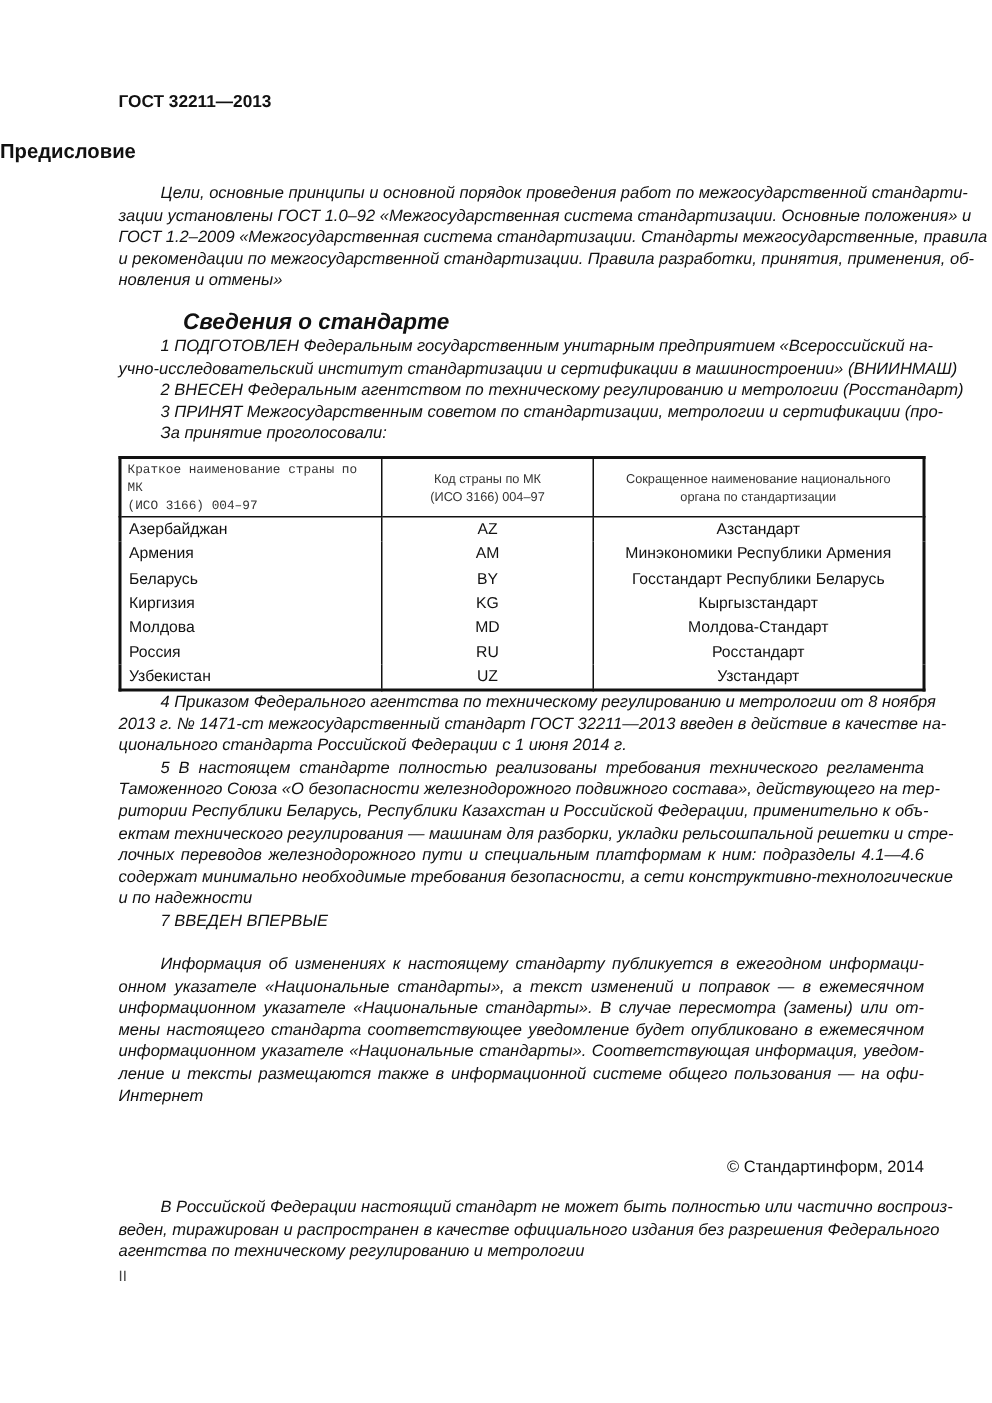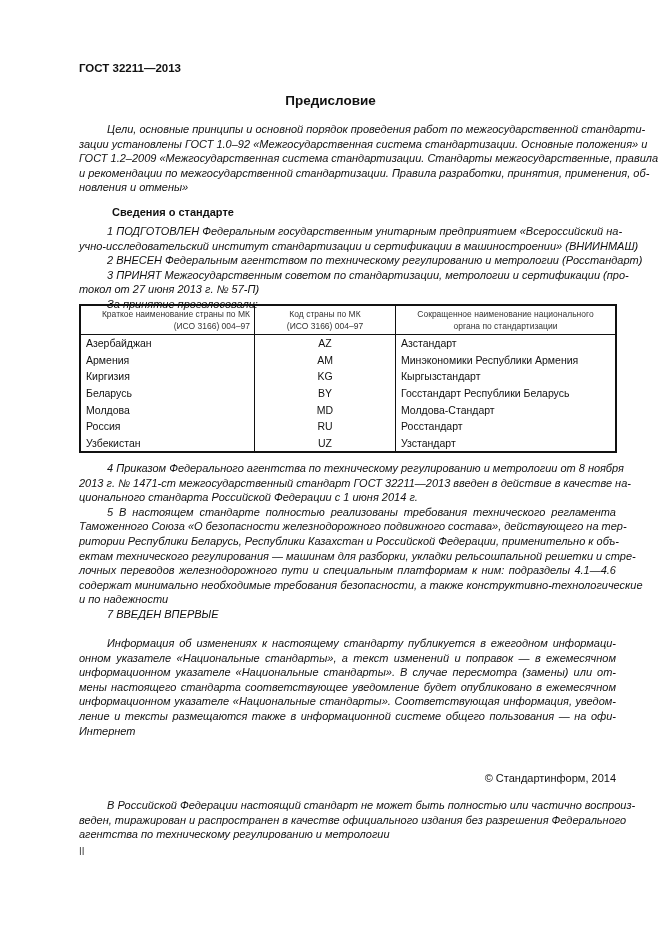--- a/index.html
+++ b/index.html
@@ -1,38 +1,38 @@
 <!DOCTYPE html>
 <html><head>
   <meta charset="utf-8">
   <style>
     html, body { margin: 0; padding: 0; background: #ffffff; }
     body { width: 661px; height: 935px; position: relative; overflow: hidden;
            font-family: "Liberation Sans", sans-serif; color: #111; }
     .page { position: absolute; left: 0; top: 0; width: 661px; height: 935px; }
     .doc-code { position: absolute; left: 79px; top: 62px; font-size: 11.5px; font-weight: bold; }
-    .title { position: absolute; left: 0; width: 661px; top: 93px; text-align: center;
+    .title { position: absolute; left: 0; width: 661px; top: 93px; 
              font-size: 13.5px; font-weight: bold; }
     .para { position: absolute; left: 79px; width: 537px; font-size: 11px; line-height: 14.6px;
             text-align: justify; }
     .para .line { display: block; text-align: justify; text-align-last: justify; white-space: nowrap; font-style: italic; }
     .para .line.last { text-align-last: left; }
     .para .line.indent { padding-left: 28px; }
     .italic { font-style: italic; }
-    .section-head { position: absolute; left: 112px; top: 206px; font-size: 11px; font-weight: bold; }
+    .section-head { position: absolute; left: 122px; top: 206px; font-size: 15px; font-weight: bold; font-style: italic; }
 
     table.vote { position: absolute; left: 79px; top: 304px; width: 538px; height: 149px;
                  border-collapse: collapse; border: 2px solid #111; font-size: 10.5px; }
     table.vote th { font-weight: normal; font-size: 8.5px; color: #333; height: 26px;
                     border-bottom: 1.5px solid #111; line-height: 12px; padding: 1px 4px; vertical-align: middle; }
     table.vote td { height: 16.3px; padding: 0 5px; line-height: 14px; vertical-align: middle; }
     table.vote .c1 { width: 163px; border-right: 1.5px solid #111; text-align: left; }
     table.vote .c2 { width: 130px; border-right: 1.5px solid #111; text-align: center; }
-    table.vote .c3 { text-align: left; }
-    table.vote th.c1 { text-align: right; }
+    table.vote .c3 { text-align: center; }
+    table.vote th.c1 { text-align: left; font-family: Liberation Mono, monospace; }
     table.vote th.c3 { text-align: center; }
     .copyright { position: absolute; right: 45px; top: 772px; font-size: 11px; }
     .page-num { position: absolute; left: 79px; top: 846px; font-size: 10px; color: #444; }
   </style>
 </head>
 <body>
 
 <div class="page">
 
   <div class="doc-code">ГОСТ 32211—2013</div>
@@ -46,21 +46,20 @@
     <span class="line last">новления и отмены»</span>
   </div>
 
   <div class="section-head">Сведения о стандарте</div>
 
   <div class="para" style="top:224px;">
     <span class="line indent">1  ПОДГОТОВЛЕН Федеральным государственным унитарным предприятием «Всероссийский на-</span>
     <span class="line">учно-исследовательский институт стандартизации и сертификации в машиностроении» (ВНИИНМАШ)</span>
     <span class="line indent">2  ВНЕСЕН Федеральным агентством по техническому регулированию и метрологии (Росстандарт)</span>
     <span class="line indent">3  ПРИНЯТ Межгосударственным советом по стандартизации, метрологии и сертификации (про-</span>
-    <span class="line last">токол от 27 июня 2013 г. № 57-П)</span>
     <span class="line last indent">За принятие проголосовали:</span>
   </div>
 
   <table class="vote">
     <thead>
       <tr>
         <th class="c1">
           <span>Краткое наименование страны по МК</span><br>
           <span>(ИСО 3166) 004–97</span>
         </th>
@@ -79,28 +78,28 @@
         <td class="c1">Азербайджан</td>
         <td class="c2">AZ</td>
         <td class="c3">Азстандарт</td>
       </tr>
       <tr>
         <td class="c1">Армения</td>
         <td class="c2">AM</td>
         <td class="c3">Минэкономики Республики Армения</td>
       </tr>
       <tr>
+        <td class="c1">Беларусь</td>
+        <td class="c2">BY</td>
+        <td class="c3">Госстандарт Республики Беларусь</td>
+      </tr>
+      <tr>
         <td class="c1">Киргизия</td>
         <td class="c2">KG</td>
         <td class="c3">Кыргызстандарт</td>
-      </tr>
-      <tr>
-        <td class="c1">Беларусь</td>
-        <td class="c2">BY</td>
-        <td class="c3">Госстандарт Республики Беларусь</td>
       </tr>
       <tr>
         <td class="c1">Молдова</td>
         <td class="c2">MD</td>
         <td class="c3">Молдова-Стандарт</td>
       </tr>
       <tr>
         <td class="c1">Россия</td>
         <td class="c2">RU</td>
         <td class="c3">Росстандарт</td>
@@ -115,21 +114,21 @@
 
   <div class="para" style="top:461px;">
     <span class="line indent">4  Приказом Федерального агентства по техническому регулированию и метрологии от 8 ноября</span>
     <span class="line">2013 г. № 1471-ст межгосударственный стандарт ГОСТ 32211—2013 введен в действие в качестве на-</span>
     <span class="line last">ционального стандарта Российской Федерации с 1 июня 2014 г.</span>
     <span class="line indent">5  В настоящем стандарте полностью реализованы требования технического регламента</span>
     <span class="line">Таможенного Союза «О безопасности железнодорожного подвижного состава», действующего на тер-</span>
     <span class="line">ритории Республики Беларусь, Республики Казахстан и Российской Федерации, применительно к объ-</span>
     <span class="line">ектам технического регулирования — машинам для разборки, укладки рельсошпальной решетки и стре-</span>
     <span class="line">лочных переводов железнодорожного пути и специальным платформам к ним: подразделы 4.1—4.6</span>
-    <span class="line">содержат минимально необходимые требования безопасности, а также конструктивно-технологические</span>
+    <span class="line">содержат минимально необходимые требования безопасности, а сети конструктивно-технологические</span>
     <span class="line last">и по надежности</span>
     <span class="line last indent">7  ВВЕДЕН ВПЕРВЫЕ</span>
   </div>
 
   <div class="para italic" style="top:636px;">
     <span class="line indent">Информация об изменениях к настоящему стандарту публикуется в ежегодном информаци-</span>
     <span class="line">онном указателе «Национальные стандарты», а текст изменений и поправок — в ежемесячном</span>
     <span class="line">информационном указателе «Национальные стандарты». В случае пересмотра (замены) или от-</span>
     <span class="line">мены настоящего стандарта соответствующее уведомление будет опубликовано в ежемесячном</span>
     <span class="line">информационном указателе «Национальные стандарты». Соответствующая информация, уведом-</span>

